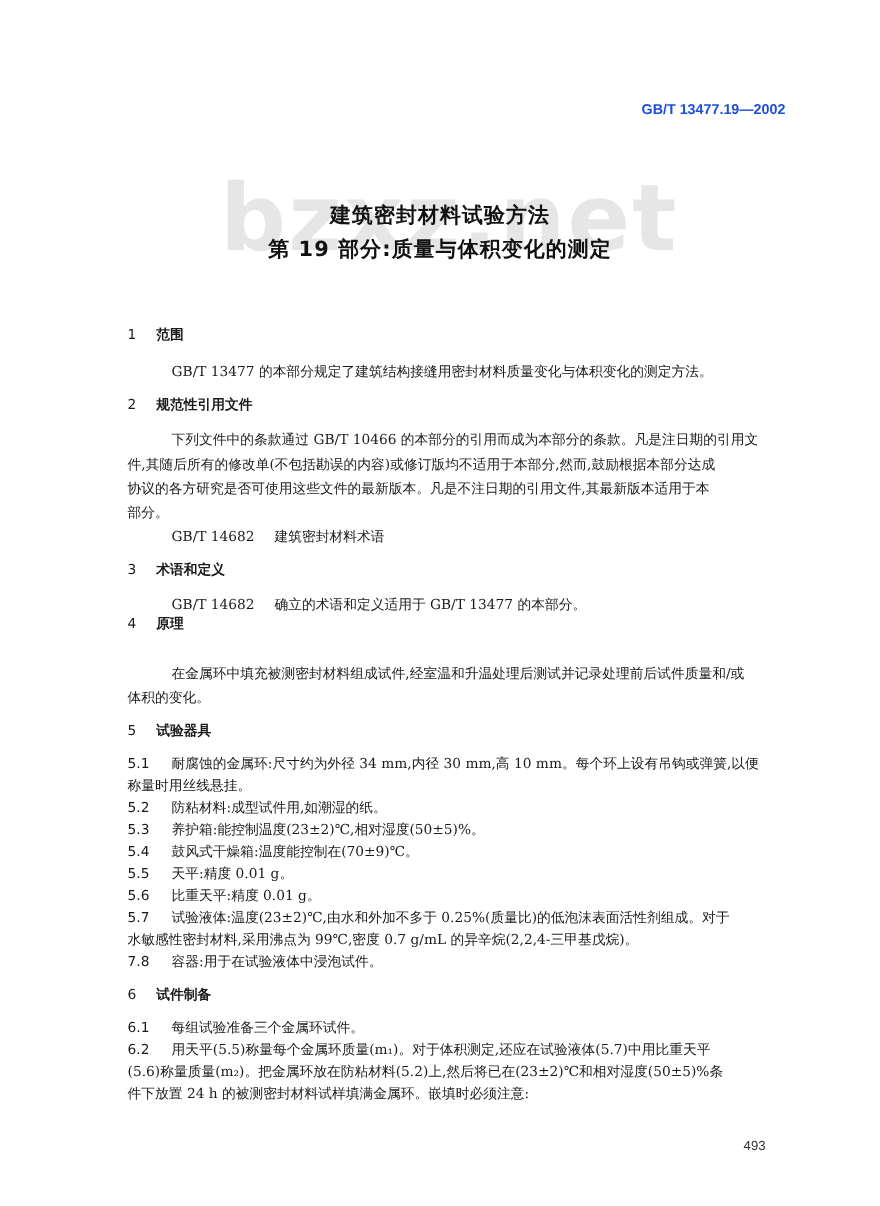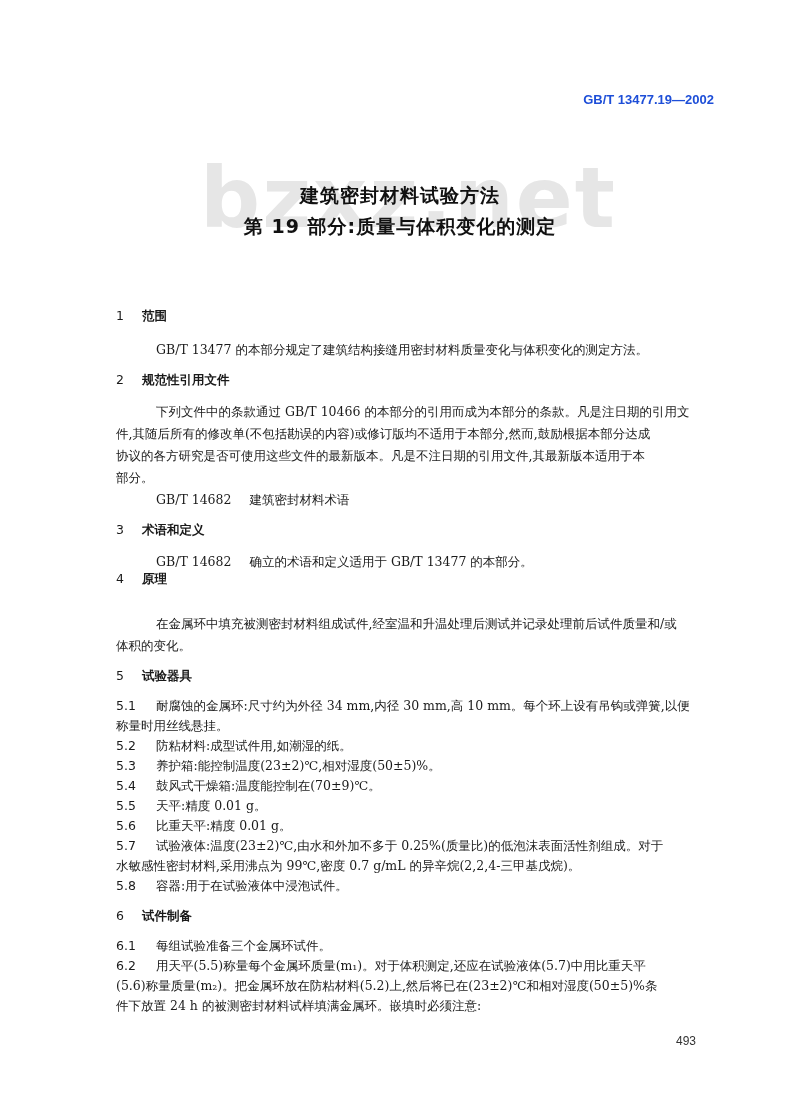--- a/index.html
+++ b/index.html
@@ -16,21 +16,21 @@
     font-family:"DejaVu Sans","Liberation Sans",sans-serif; color:#e6e6e6; letter-spacing:2px;
     line-height:1;
     margin-top:24px;
   }
   .title1, .title2 {
     position:absolute; left:0; width:800px; text-align:center; font-weight:bold;
     font-family:"DejaVu Sans","Liberation Sans",sans-serif; color:#111;
   }
   .title1 { top:183px; font-size:19px; letter-spacing:1px; }
   .title2 { top:214px; font-size:19px; letter-spacing:1px; }
-  .line { position:absolute; left:116px; font-size:12.5px; white-space:nowrap; line-height:16px;margin-top:12px; }
+  .line { position:absolute; left:116px; font-size:12.5px; white-space:nowrap; line-height:16px; }
   .ind { left:156px; }
   .heading { font-weight:bold; font-family:"DejaVu Sans","Liberation Sans",sans-serif; font-size:12.5px; }
   .heading .num { display:inline-block; width:26px; font-weight:normal; }
   .cl { display:inline-block; width:40px; font-family:"DejaVu Sans","Liberation Sans",sans-serif; }
   .gap { display:inline-block; width:18px; }
   .page-num { position:absolute; top:1034px; left:676px; font-size:12px; color:#333; font-family:"Liberation Sans",sans-serif; }
 </style>
 </head>
 <body>
 
@@ -73,21 +73,21 @@
 </div>
 <div class="line" style="top:686px"><span class="cl">5.1</span><span>耐腐蚀的金属环:尺寸约为外径 34 mm,内径 30 mm,高 10 mm。每个环上设有吊钩或弹簧,以便</span></div>
 <div class="line" style="top:706px">称量时用丝线悬挂。</div>
 <div class="line" style="top:726px"><span class="cl">5.2</span><span>防粘材料:成型试件用,如潮湿的纸。</span></div>
 <div class="line" style="top:746px"><span class="cl">5.3</span><span>养护箱:能控制温度(23±2)℃,相对湿度(50±5)%。</span></div>
 <div class="line" style="top:766px"><span class="cl">5.4</span><span>鼓风式干燥箱:温度能控制在(70±9)℃。</span></div>
 <div class="line" style="top:786px"><span class="cl">5.5</span><span>天平:精度 0.01 g。</span></div>
 <div class="line" style="top:806px"><span class="cl">5.6</span><span>比重天平:精度 0.01 g。</span></div>
 <div class="line" style="top:826px"><span class="cl">5.7</span><span>试验液体:温度(23±2)℃,由水和外加不多于 0.25%(质量比)的低泡沫表面活性剂组成。对于</span></div>
 <div class="line" style="top:846px">水敏感性密封材料,采用沸点为 99℃,密度 0.7 g/mL 的异辛烷(2,2,4-三甲基戊烷)。</div>
-<div class="line" style="top:866px"><span class="cl">5.8</span><span>容器:用于在试验液体中浸泡试件。</span></div>
+<div class="line" style="top:866px"><span class="cl">7.8</span><span>容器:用于在试验液体中浸泡试件。</span></div>
 
 <div class="line heading" style="top:896px">
   <span class="num">6</span><span>试件制备</span>
 </div>
 <div class="line" style="top:926px"><span class="cl">6.1</span><span>每组试验准备三个金属环试件。</span></div>
 <div class="line" style="top:946px"><span class="cl">6.2</span><span>用天平(5.5)称量每个金属环质量(m₁)。对于体积测定,还应在试验液体(5.7)中用比重天平</span></div>
 <div class="line" style="top:966px">(5.6)称量质量(m₂)。把金属环放在防粘材料(5.2)上,然后将已在(23±2)℃和相对湿度(50±5)%条</div>
 <div class="line" style="top:986px">件下放置 24 h 的被测密封材料试样填满金属环。嵌填时必须注意:</div>
 
 <div class="page-num">493</div>

